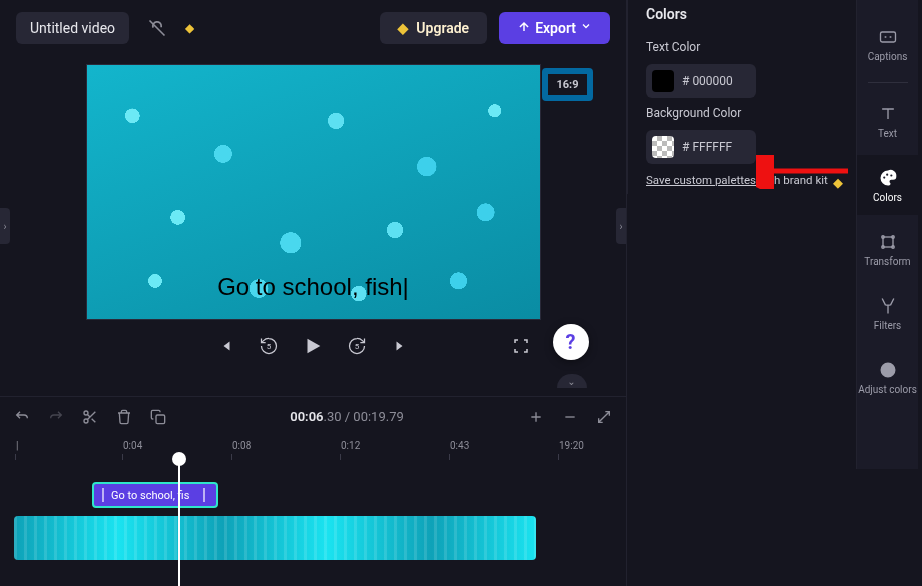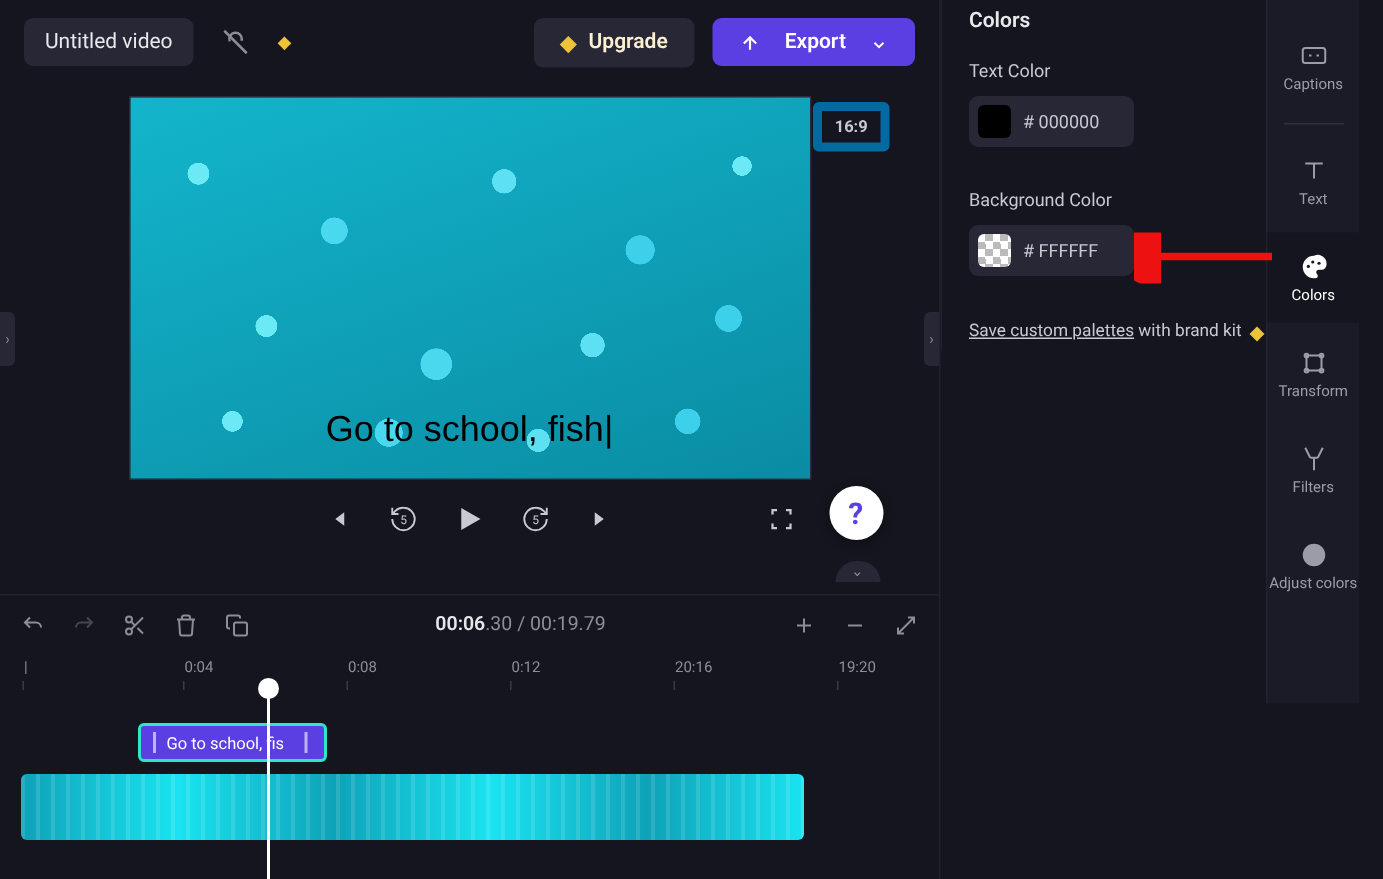--- a/index.html
+++ b/index.html
@@ -2,21 +2,21 @@
 <html><head>
 <meta charset="utf-8">
 <style>
 * { margin: 0; padding: 0; box-sizing: border-box; font-family: -apple-system, BlinkMacSystemFont, "Segoe UI", Roboto, sans-serif; }
 body { background: #15151f; color: #e8e8ed; width: 922px; height: 586px; overflow: hidden; position: relative; }
 
 .top-bar { height: 56px; display: flex; align-items: center; padding: 0 16px; gap: 12px; }
 .title-badge { background: #272735; padding: 8px 14px; border-radius: 6px; font-size: 14px; }
 .icon-btn { width: 32px; height: 32px; display: flex; align-items: center; justify-content: center; background: transparent; border: none; color: #8d8d98; cursor: pointer; }
 .upgrade-btn { background: #272735; border: none; color: #fdf0d0; padding: 8px 18px; border-radius: 6px; font-size: 14px; font-weight: 600; display: flex; align-items: center; gap: 8px; cursor: pointer; }
-.export-btn { background: #5b3fe3; border: none; color: #fff; padding: 8px 18px; border-radius: 6px; font-size: 14px; font-weight: 600; display: flex; align-items: flex-end; gap: 16px; cursor: pointer; }
+.export-btn { background: #5b3fe3; border: none; color: #fff; padding: 8px 18px; border-radius: 6px; font-size: 14px; font-weight: 600; display: flex; align-items: flex-start; gap: 4px; cursor: pointer; }
 .spacer { flex: 1; }
 .premium-dot { color: #edc339; font-size: 12px; }
 
 .main-row { display: flex; height: 340px; }
 .left-strip { width: 10px; display: flex; flex-direction: column; justify-content: center; align-items: center; }
 .tab-handle { width: 10px; height: 36px; background: #272735; border-radius: 0 4px 4px 0; display: flex; align-items: center; justify-content: center; color: #8d8d98; font-size: 10px; }
 
 .preview-col { flex: 1; display: flex; flex-direction: column; align-items: center; position: relative; padding: 8px 4px 0 4px; }
 .preview-wrap { position: relative; width: 455px; }
 .canvas { width: 455px; height: 256px; background: linear-gradient(135deg,#0ea2b8,#1ae3f0); position: relative; border: 1px solid #2a2a39; overflow: hidden; }
@@ -42,36 +42,36 @@
 
 .playback { display: flex; align-items: center; gap: 20px; padding: 14px 0; width: 455px; justify-content: center; position: relative; }
 .pb-icon { width: 24px; height: 24px; display: flex; align-items: center; justify-content: center; color: #c9c9d2; cursor: pointer; }
 .fullscr { position: absolute; right: 8px; }
 .help-bubble { position: absolute; right: -48px; top: 260px; width: 36px; height: 36px; background: #fff; border-radius: 50%; display: flex; align-items: center; justify-content: center; color: #5b3fe3; font-size: 20px; font-weight: 700; box-shadow: 0 2px 8px rgba(0,0,0,.4); }
 .collapse-chev { position: absolute; right: -46px; top: 310px; width: 30px; height: 14px; background: #272735; border-radius: 14px 14px 0 0; display: flex; align-items: center; justify-content: center; color: #8d8d98; font-size: 10px; }
 
 .right-panel { width: 234px; padding: 6px 18px; background: #15151f; border-left: 1px solid #22222f; }
 .panel-title { font-size: 14px; font-weight: 600; margin-bottom: 18px; }
 .panel-label { font-size: 12px; color: #c9c9d2; margin-bottom: 10px; }
-.color-row { display: flex; align-items: center; gap: 8px; background: #272735; padding: 6px; border-radius: 6px; margin-bottom: 28px; width: 110px; }
+.color-row { display: flex; align-items: center; gap: 8px; background: #272735; padding: 6px; border-radius: 6px; margin-bottom: 8px; width: 110px; }
 .swatch { width: 22px; height: 22px; border-radius: 4px; }
 .swatch-black { background: #000; }
 .swatch-checker { background: repeating-conic-gradient(#bbb 0 25%, #fff 0 50%) 0 0/10px 10px; }
 .hex { font-size: 12px; color: #c9c9d2; }
 .save-line { font-size: 11.5px; color: #c9c9d2; line-height: 1.4; }
 .save-line .ul { text-decoration: underline; margin-top: 20px; }
 .save-line .prem { color: #edc339; float: right; font-size: 13px; margin-top: 2px; }
 
 .side-rail { width: 62px; background: #1b1b28; display: flex; flex-direction: column; align-items: center; padding-top: 14px; gap: 4px; border-left: 1px solid #22222f; }
 .rail-item { width: 62px; height: 60px; display: flex; flex-direction: column; align-items: center; justify-content: center; gap: 4px; font-size: 10px; color: #9c9ca9; cursor: pointer; }
 .rail-item.active { background: #15151f; color: #fff; }
 .rail-divider { width: 40px; height: 1px; background: #2f2f3d; margin: 4px 0; }
 .rail-icon { width: 20px; height: 20px; }
 
-.right-stack { position: absolute; right: 16px; top: 0; width: 62px; height: 469px; }
+.right-stack { position: absolute; right: 4px; top: 0; width: 62px; height: 469px; }
 .panels-area { position: absolute; right: 62px; top: 0; width: 234px; height: 586px; background: #15151f; border-left: 1px solid #22222f; }
 .center-area { position: absolute; left: 0; top: 0; width: 626px; height: 459px; }
 
 .timeline-toolbar { height: 40px; display: flex; align-items: center; padding: 0 12px; gap: 14px; border-top: 1px solid #22222f; }
 .tl-icon { color: #8d8d98; cursor: pointer; display: flex; align-items: center; justify-content: center; width: 20px; height: 20px; }
 .tl-flex { flex: 1; }
 .timecode { font-size: 13px; }
 .tc-cur { color: #e6e6eb; font-weight: 600; }
 .tc-dur { color: #8d8d98; }
 
@@ -228,21 +228,21 @@
           <path d="M20 4L4 20M20 10V4h-6M4 14v6h6"></path>
         </svg>
       </div>
   </div>
 
   <div class="ruler">
     <div class="rtick" style="left:16px">|</div>
     <div class="rtick" style="left:123px">0:04</div>
     <div class="rtick" style="left:232px">0:08</div>
     <div class="rtick" style="left:341px">0:12</div>
-    <div class="rtick" style="left:450px">20:16</div>
+    <div class="rtick" style="left:450px">0:43</div>
     <div class="rtick" style="left:559px">19:20</div>
   </div>
 
   <div class="tracks">
     <div class="playhead"></div>
     <div class="text-clip">
       <div class="grip">
           <span></span>
         </div>
       <span style="white-space:nowrap;overflow:hidden">Go to school, fis</span>

